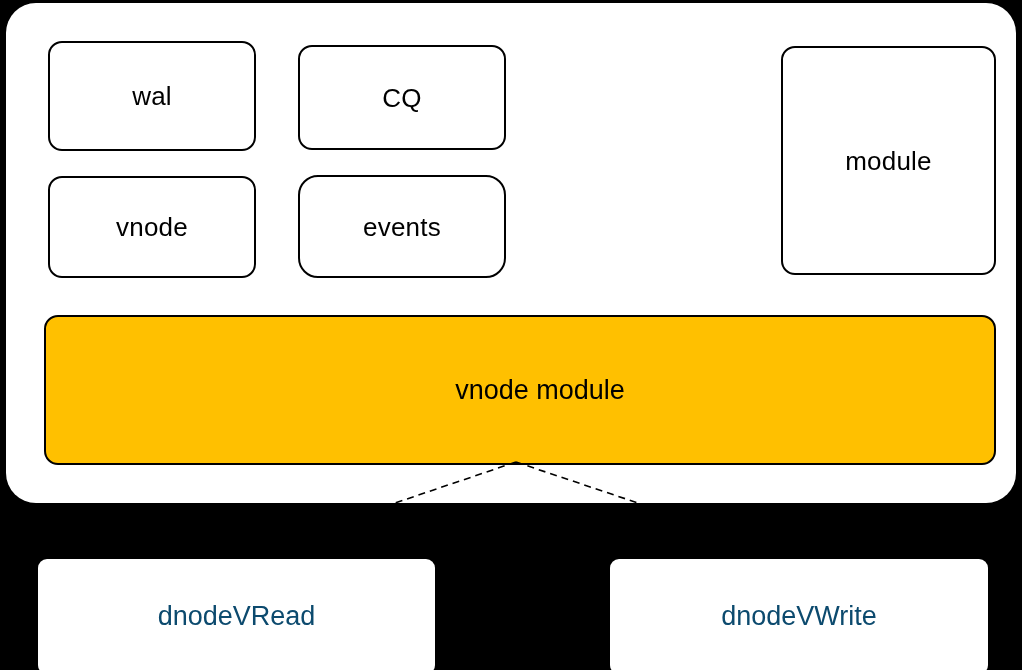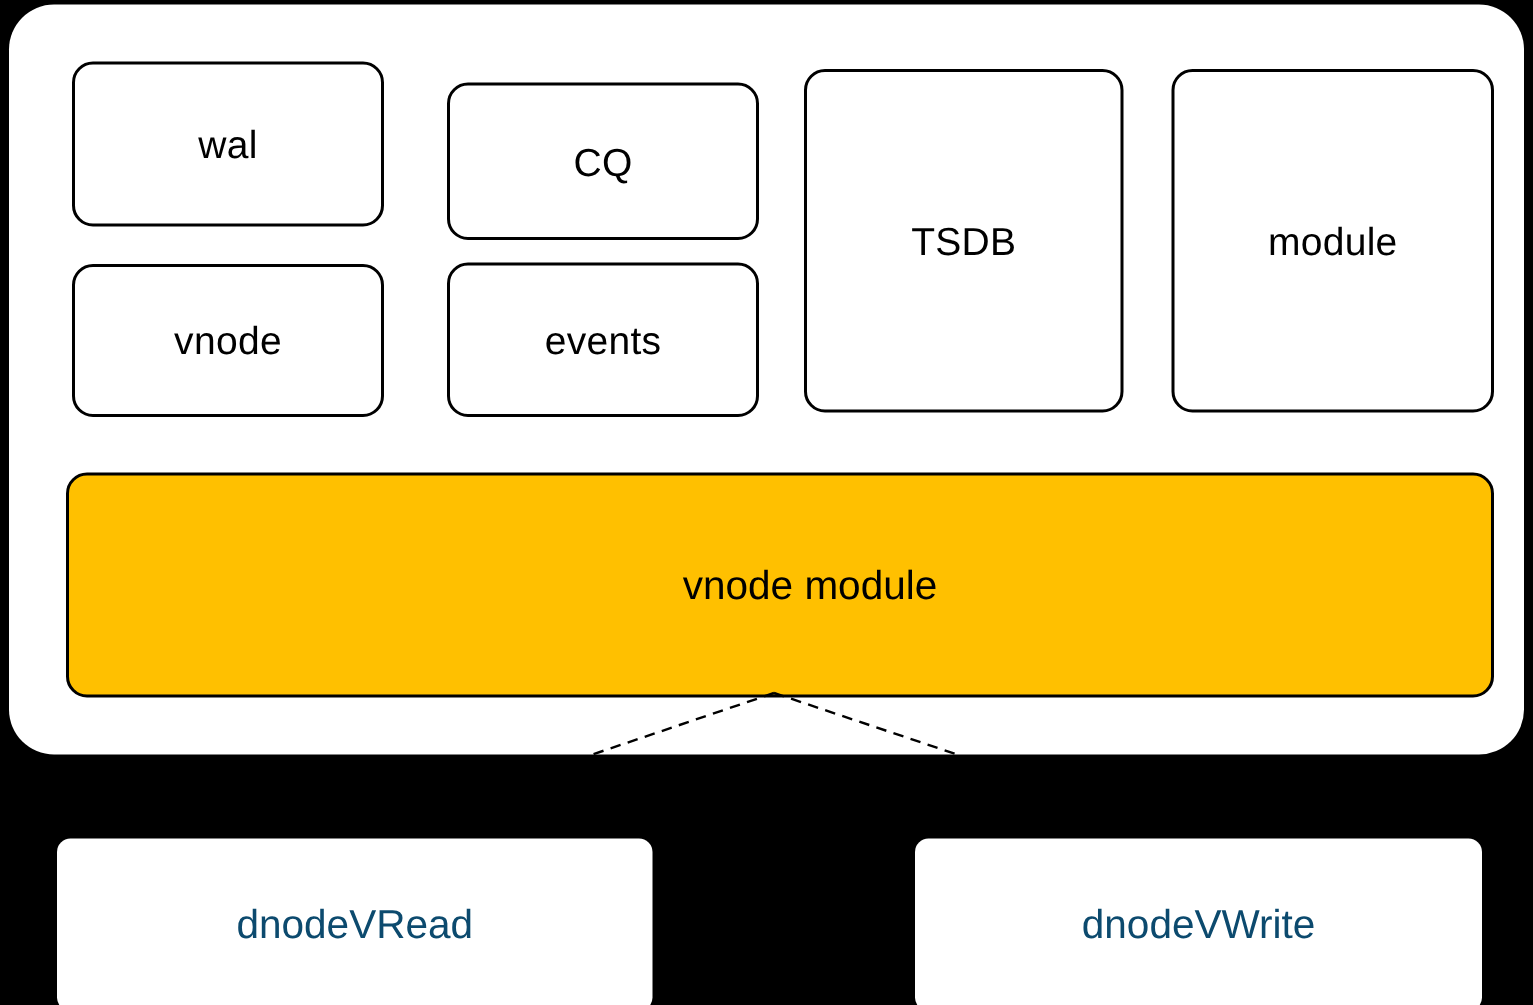--- a/index.html
+++ b/index.html
@@ -45,22 +45,22 @@
     line-height: 1;
     color: #000000;
     font-weight: 400;
     letter-spacing: 0.2px;
     white-space: nowrap;
   }
 
   
   .box-wal    { left: 42px;  top: 38px;  width: 208px; height: 110px; }
   .box-sync   { left: 42px;  top: 173px; width: 208px; height: 102px; }
-  .box-cq     { left: 292px; top: 52px;  width: 208px; height: 105px; }
-  .box-events { left: 292px; top: 172px; width: 208px; height: 103px; }
+  .box-cq     { left: 292px; top: 42px;  width: 208px; height: 105px; }
+  .box-events { left: 292px; top: 172px; width: 208px; height: 103px; border-radius: 20px; }
   .box-tsdb   { left: 530px; top: 43px;  width: 213px; height: 229px; }
   .box-query  { left: 775px; top: 43px;  width: 215px; height: 229px; }
 
   
   .vnode-module-bar {
     position: absolute;
     left: 38px;
     top: 312px;
     width: 952px;
     height: 150px;
@@ -125,23 +125,20 @@
     </div>
 
     <div class="module-box box-cq">
       <span class="box-label">CQ</span>
     </div>
 
     <div class="module-box box-events">
       <span class="box-label">events</span>
     </div>
 
-    <div class="module-box box-tsdb">
-      <span class="box-label">TSDB</span>
-    </div>
 
     <div class="module-box box-query">
       <span class="box-label">module</span>
     </div>
 
     <div class="vnode-module-bar">
       <span class="bar-label">vnode module</span>
     </div>
 
   </div>

